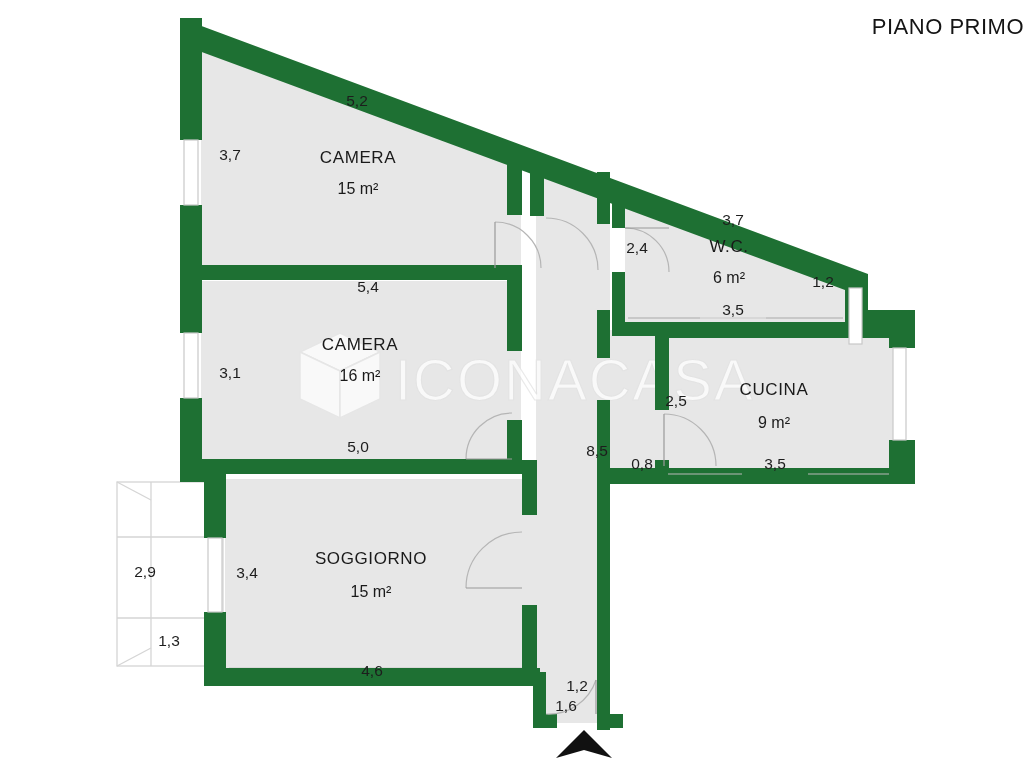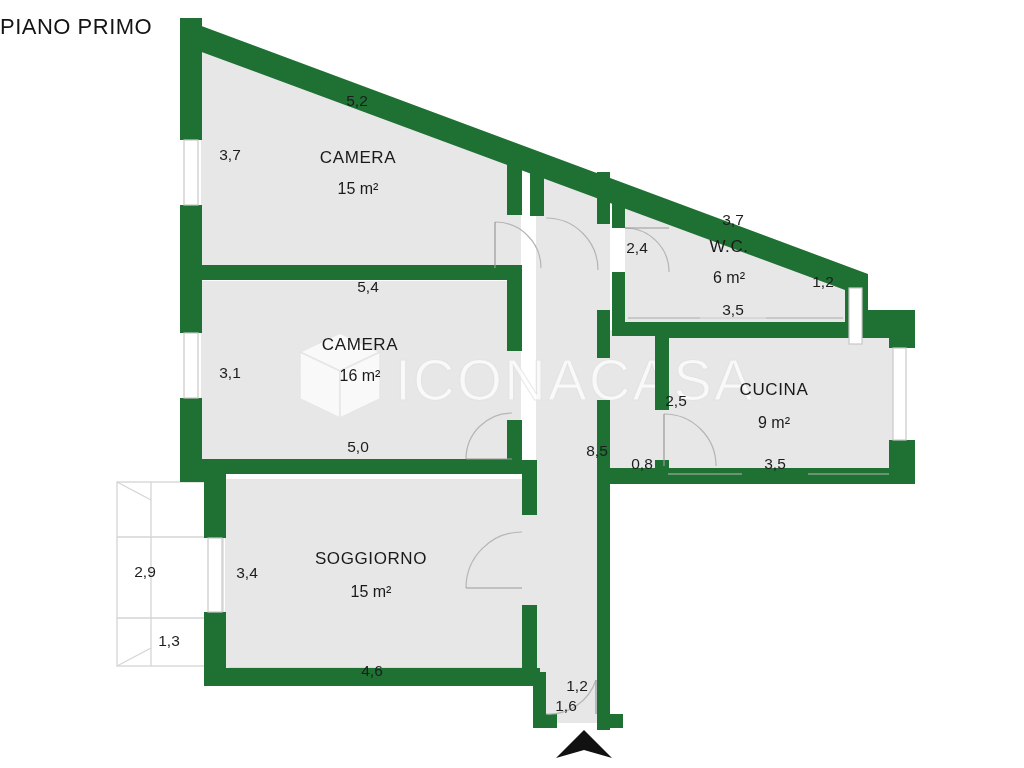--- a/index.html
+++ b/index.html
@@ -19,21 +19,21 @@
     position: relative;
     width: 1024px;
     height: 768px;
     background: #ffffff;
   }
   #plan-title {
     position: absolute;
     left: 0;
     top: 14px;
     width: 1024px;
-    text-align: left;
+    text-align: right;
     font-size: 22px;
     letter-spacing: 0.5px;
     color: #141414;
     font-family: "Liberation Sans", sans-serif;
   }
   svg#floorplan {
     position: absolute;
     left: 0;
     top: 0;
   }

